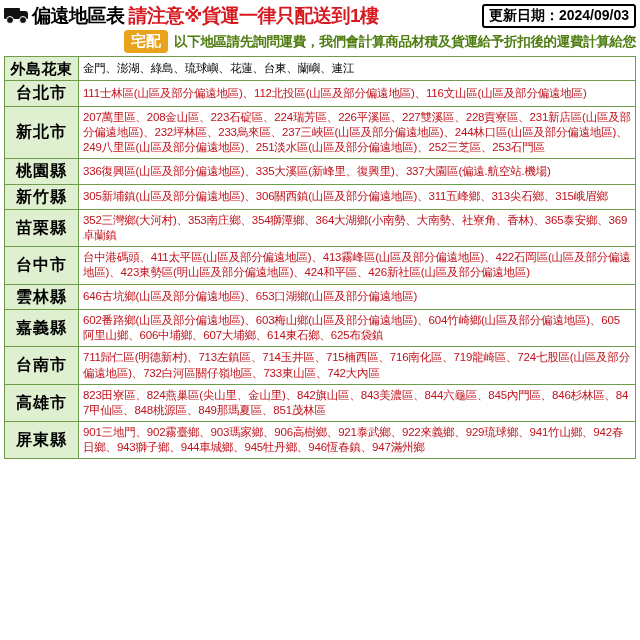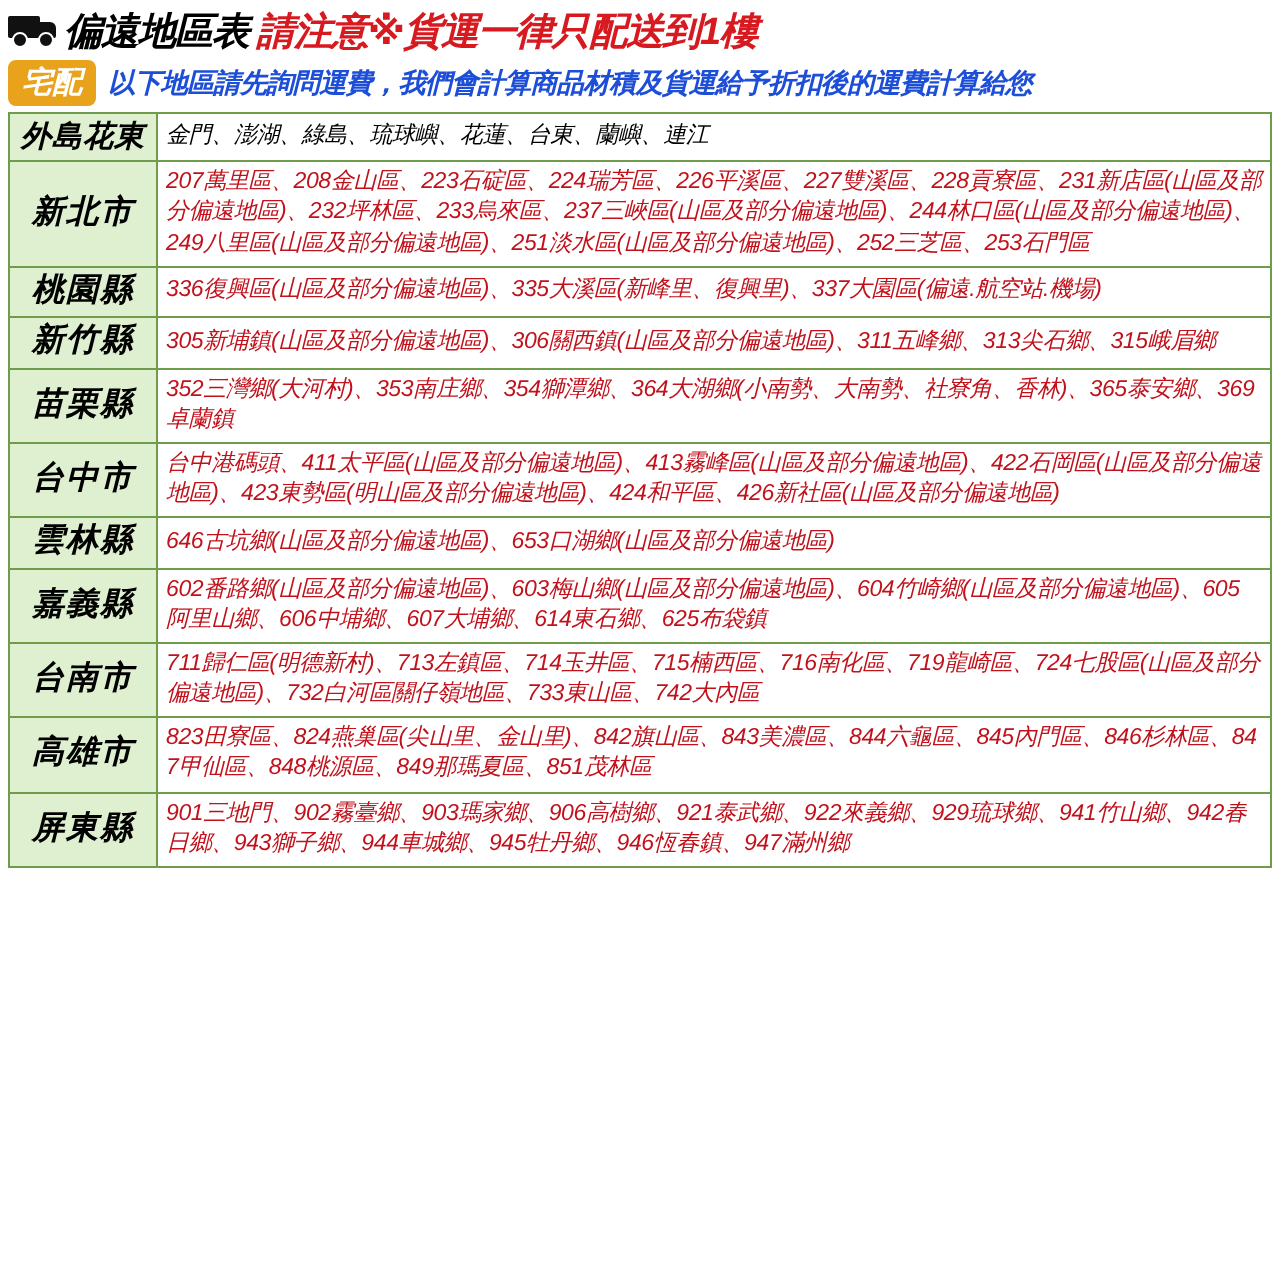--- a/index.html
+++ b/index.html
@@ -11,21 +11,20 @@
     height: 640px;
     background: #ffffff;
     font-family: "Liberation Sans", "DejaVu Sans", sans-serif;
     overflow: hidden;
   }
   .page {
     width: 640px;
     height: 528px;
     position: relative;
     box-sizing: border-box;
-    font-style: italic;
   }
 
   
   .header {
     display: flex;
     align-items: center;
     height: 30px;
     padding: 2px 4px 0 4px;
     box-sizing: border-box;
   }
@@ -86,36 +85,37 @@
     white-space: nowrap;
     background: #fff;
   }
 
   
   .subheader {
     display: flex;
     align-items: center;
     padding: 0 4px 3px 4px;
     box-sizing: border-box;
+    justify-content: flex-end;
   }
   .badge {
     background: #e8a21c;
     color: #ffffff;
     font-weight: bold;
     font-size: 15px;
     border-radius: 4px;
     padding: 2px 7px;
     margin-right: 6px;
     white-space: nowrap;
     flex: 0 0 auto;
   }
   .subtext {
     font-size: 13.5px;
     font-weight: bold;
-    color: #1d4ed8;
+    color: #4d7c0f;
     letter-spacing: -0.3px;
     white-space: nowrap;
   }
 
   
   table.regions {
     width: 632px;
     margin: 0 4px;
     border-collapse: collapse;
     table-layout: fixed;
@@ -155,34 +155,39 @@
 
   <div class="header">
     <div class="truck-icon">
       <div class="body"></div>
       <div class="cab"></div>
       <div class="w1"></div>
       <div class="w2"></div>
     </div>
     <span class="title-main">偏遠地區表</span>
     <span class="title-red">請注意※貨運一律只配送到1樓</span>
+    <span class="date-box">更新日期：2024/09/03</span>
   </div>
 
   <div class="subheader">
     <span class="badge">宅配</span>
     <span class="subtext">以下地區請先詢問運費，我們會計算商品材積及貨運給予折扣後的運費計算給您</span>
   </div>
 
   <table class="regions">
     <tbody>
       <tr class="row-0">
         <td class="name">外島花東</td>
         <td class="desc">金門、澎湖、綠島、琉球嶼、花蓮、台東、蘭嶼、連江</td>
       </tr>
       <tr>
+        <td class="name">台北市</td>
+        <td class="desc">111士林區(山區及部分偏遠地區)、112北投區(山區及部分偏遠地區)、116文山區(山區及部分偏遠地區)</td>
+      </tr>
+      <tr>
         <td class="name">新北市</td>
         <td class="desc">207萬里區、208金山區、223石碇區、224瑞芳區、226平溪區、227雙溪區、228貢寮區、231新店區(山區及部分偏遠地區)、232坪林區、233烏來區、237三峽區(山區及部分偏遠地區)、244林口區(山區及部分偏遠地區)、249八里區(山區及部分偏遠地區)、251淡水區(山區及部分偏遠地區)、252三芝區、253石門區</td>
       </tr>
       <tr>
         <td class="name">桃園縣</td>
         <td class="desc">336復興區(山區及部分偏遠地區)、335大溪區(新峰里、復興里)、337大園區(偏遠.航空站.機場)</td>
       </tr>
       <tr>
         <td class="name">新竹縣</td>
         <td class="desc">305新埔鎮(山區及部分偏遠地區)、306關西鎮(山區及部分偏遠地區)、311五峰鄉、313尖石鄉、315峨眉鄉</td>

